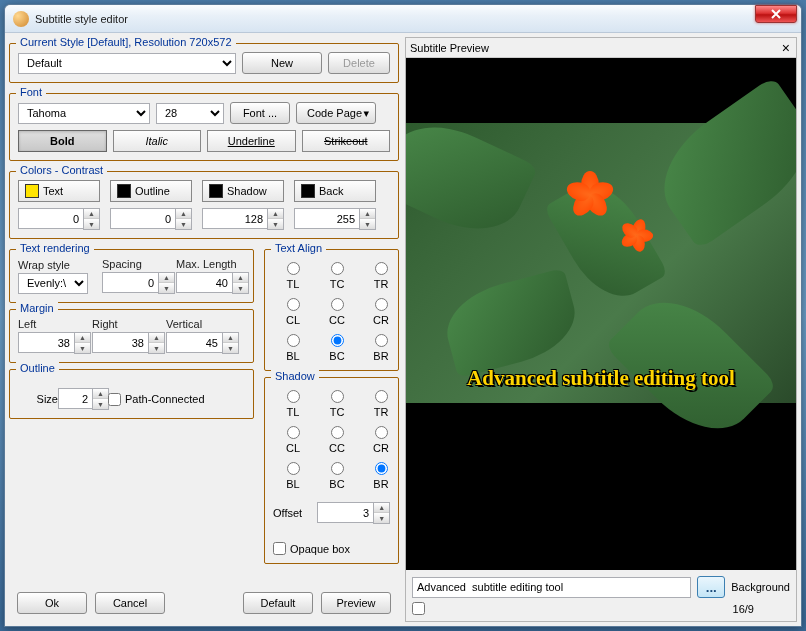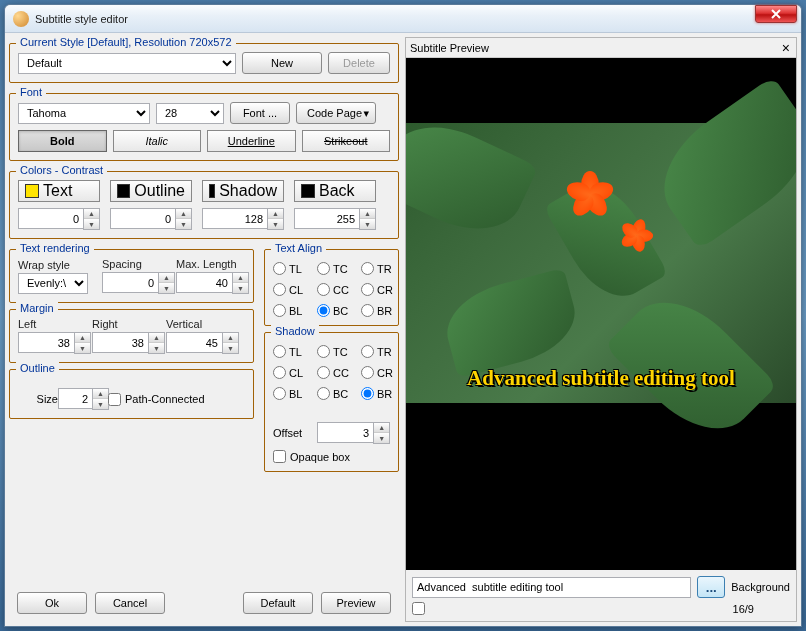--- a/index.html
+++ b/index.html
@@ -20,33 +20,33 @@
 select, input[type="text"] { border: 1px solid #abadb3; background: #fff; padding: 2px 4px; height: 21px; font-family: inherit; font-size: 11px; }
 .btn { border: 1px solid #8a8a8a; background: linear-gradient(180deg, #fff 0%, #eee 50%, #ddd 100%); padding: 3px 10px; height: 22px; font-family: inherit; font-size: 11px; cursor: pointer; border-radius: 3px; min-width: 60px; }
 .btn:disabled { color: #999; }
 .btn-toggle { border: 1px solid #888; background: linear-gradient(180deg, #fdfdfd 0%, #e8e8e8 100%); height: 22px; flex: 1; font-family: inherit; font-size: 11px; cursor: pointer; }
 .btn-toggle.active { background: linear-gradient(180deg, #e0e0e0 0%, #c8c8c8 100%); border-color: #666; box-shadow: inset 0 1px 3px rgba(0,0,0,0.2); }
 .bold { font-weight: bold; }
 .italic { font-style: italic; }
 .underline { text-decoration: underline; }
 .strikeout { text-decoration: line-through; }
 .color-swatch { width: 14px; height: 14px; border: 1px solid #333; display: inline-block; vertical-align: middle; margin-right: 4px; }
-.color-btn { border: 1px solid #888; background: linear-gradient(180deg, #fdfdfd 0%, #e8e8e8 100%); height: 22px; width: 82px; font-family: inherit; font-size: 16px; cursor: pointer; display: flex; align-items: center; padding: 0 6px; justify-content: flex-start; }
+.color-btn { border: 1px solid #888; background: linear-gradient(180deg, #fdfdfd 0%, #e8e8e8 100%); height: 22px; width: 82px; font-family: inherit; font-size: 11px; cursor: pointer; display: flex; align-items: center; padding: 0 6px; justify-content: flex-start; }
 .spinner { display: flex; align-items: stretch; }
 .spinner input { text-align: right; width: 56px; border-right: none; }
 .spinner-btns { display: flex; flex-direction: column; border: 1px solid #abadb3; }
 .spinner-btns span { width: 15px; height: 10px; background: linear-gradient(180deg, #fff, #ddd); display: flex; align-items: center; justify-content: center; font-size: 7px; color: #555; cursor: pointer; }
 .spinner-btns span:first-child { border-bottom: 1px solid #ccc; }
 label.sub { font-size: 11px; color: #222; display: block; margin-bottom: 2px; }
 .col-block { display: flex; flex-direction: column; }
 .checkbox-row { display: flex; align-items: center; gap: 4px; }
 input[type="checkbox"] { margin: 0; }
 input[type="radio"] { margin: 0; }
 .radio-grid { display: grid; grid-template-columns: repeat(3, 40px); gap: 8px 4px; }
-.radio-cell { display: flex; align-items: center; gap: 3px; }
+.radio-cell { display: flex; align-items: center; gap: 3px; flex-direction: column; }
 .preview-header { display: flex; align-items: center; padding: 2px 4px; background: #f0f0f0; border-bottom: 1px solid #ccc; height: 20px; }
 .preview-header .preview-close { font-family: Arial; font-size: 14px; cursor: pointer; padding: 0 2px; }
 .preview-area { flex: 1; background: #000; position: relative; overflow: hidden; }
 .preview-img { position: absolute; top: 65px; left: 0; right: 0; height: 280px; background: linear-gradient(135deg, #2d5a2d 0%, #3d6a3d 30%, #4a7a4a 60%, #2a4a2a 100%); }
 .leaf { position: absolute; border-radius: 50% 10% 50% 10%; background: linear-gradient(135deg, #4a8a4a, #2d5a2d); }
 .flower { position: absolute; width: 60px; height: 60px; }
 .petal { position: absolute; width: 18px; height: 24px; background: radial-gradient(ellipse at 50% 100%, #ff6a1a, #ff4500); border-radius: 50% 50% 50% 50% / 60% 60% 40% 40%; }
 .subtitle-text { position: absolute; bottom: 12px; left: 0; right: 0; text-align: center; font-family: Tahoma; font-size: 21px; font-weight: bold; color: #ffd500; text-shadow: 2px 2px 0 #000, -1px -1px 0 #000, 1px -1px 0 #000, -1px 1px 0 #000; }
 .preview-bottom { padding: 6px; display: flex; flex-direction: column; gap: 4px; }
 .bottom-row { display: flex; align-items: center; gap: 6px; }
@@ -312,31 +312,31 @@
                 </label>
               <label class="radio-cell">
                   <input type="radio" name="sh" style="">
                   <span>BC</span>
                 </label>
               <label class="radio-cell">
                   <input type="radio" name="sh" checked="" style="">
                   <span>BR</span>
                 </label>
             </div>
-            <div class="row" style="margin-top:22px;gap:15px">
+            <div class="row" style="margin-top:12px;gap:15px">
               <span>Offset</span>
               <div class="spinner" style="flex:1">
                   <input type="text" style="flex: 1 1 0%;" value="3">
                   <div class="spinner-btns">
                     <span>▲</span>
                     <span>▼</span>
                   </div>
                 </div>
             </div>
-            <div class="checkbox-row" style="margin-top:6px">
+            <div class="checkbox-row" style="margin-top:18px">
               <input type="checkbox" style="">
               <span>Opaque box</span>
             </div>
           </div>
         </div>
       </div>
 
       <div style="flex:1"></div>
       <div class="bottom-buttons">
         <button class="btn" style="width:70px">Ok</button>

